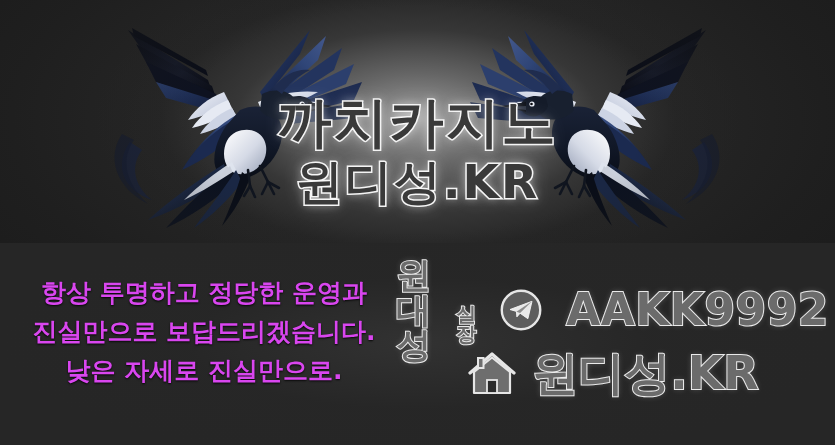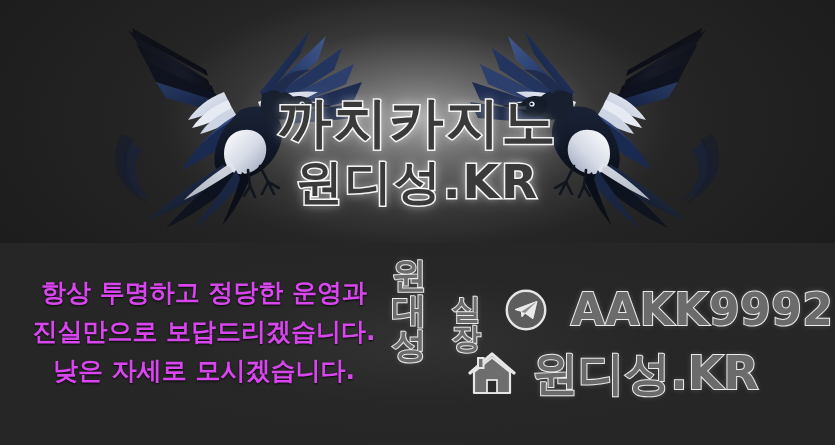--- a/index.html
+++ b/index.html
@@ -91,21 +91,21 @@
 
   .outline-text{
     font-weight:bold;
     color:#6b6b6b;
     -webkit-text-stroke:2px #e8e8e8;
     paint-order:stroke fill;
     text-shadow:0 0 6px rgba(255,255,255,0.25);
     line-height:1;
   }
   .name-main{font-size:35px;letter-spacing:0px;}
-  .name-role{font-size:29px;margin-left:2px;position:relative;top:5px;margin-top:17px;}
+  .name-role{font-size:20px;margin-left:2px;position:relative;top:5px;margin-top:17px;}
   .tg-id{font-size:44px;letter-spacing:0.5px;}
   .site-url{font-size:46px;letter-spacing:0px;}
 
   .icon-tg{width:44px;height:44px;flex:0 0 44px;display:block;}
   .icon-home{width:52px;height:50px;flex:0 0 52px;display:block;}
 </style>
 </head>
 <body>
 
 <div class="banner">
@@ -274,21 +274,21 @@
   <div class="hero-title">
     <span class="hero-line hero-line-1">까치카지노</span>
     <span class="hero-line hero-line-2">원디성.KR</span>
   </div>
 
   <div class="bottom"></div>
 
   <div class="slogan">
     <span class="slogan-line">항상 투명하고 정당한 운영과</span>
     <span class="slogan-line">진실만으로 보답드리겠습니다.</span>
-    <span class="slogan-line">낮은 자세로 모시겠습니다.</span>
+    <span class="slogan-line">낮은 자세로 진실만으로.</span>
   </div>
 
   <div class="contact">
 
     <div class="contact-row row-telegram">
       <span class="outline-text name-main">원대성</span>
       <span class="outline-text name-role">실장</span>
 
       <svg class="icon-tg" viewBox="0 0 48 48">
         <circle cx="24" cy="24" r="21" fill="#5d5d5d" stroke="#e6e6e6" stroke-width="2.6"></circle>

